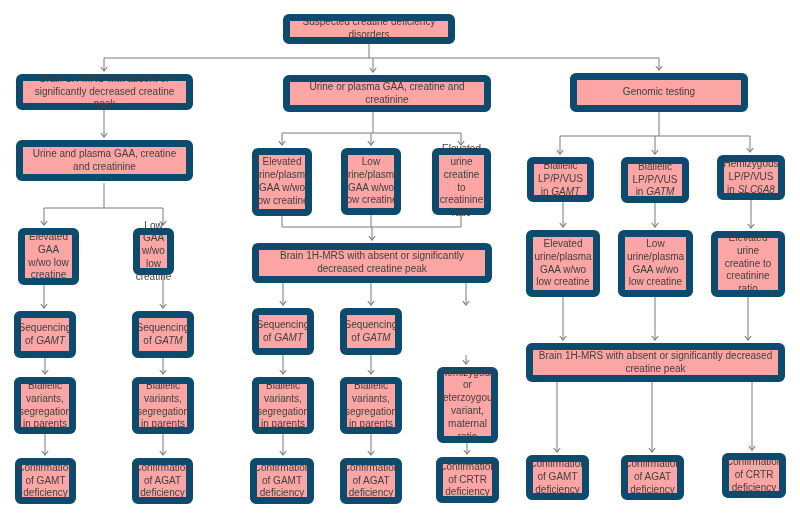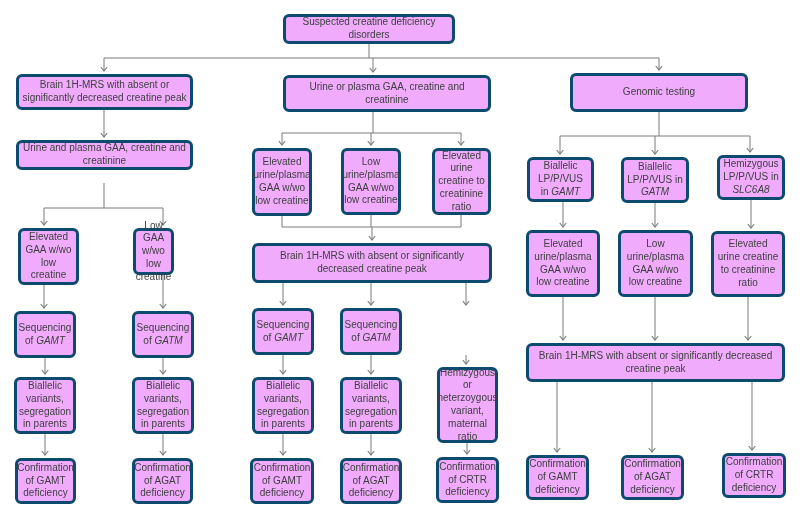--- a/index.html
+++ b/index.html
@@ -4,21 +4,21 @@
 <style>
   html,body{margin:0;padding:0;background:#ffffff;}
   .canvas{
     position:relative;width:800px;height:520px;background:#ffffff;
     font-family:"Liberation Sans",sans-serif;overflow:hidden;
   }
   .wires{position:absolute;left:0;top:0;width:800px;height:520px;}
   .node{
     position:absolute;box-sizing:border-box;
     display:flex;align-items:center;justify-content:center;
-    background:#f0abfc;border:3px solid #0c4a6e;border-radius:6px;
+    background:#fca5a5;border:7px solid #0c4a6e;border-radius:6px;
     color:#3f3f3f;font-size:10px;line-height:1.28;text-align:center;
     padding:2px 3px;
   }
   .gene{font-style:italic;}
 </style>
 </head>
 <body>
 
 <div class="canvas">
 
@@ -76,21 +76,21 @@
     </g>
   </svg>
 
   <div class="node" style="left:283px;top:14px;width:172px;height:30px">
     <span>Suspected creatine deficiency disorders</span>
   </div>
 
   <div class="node" style="left:16px;top:74px;width:177px;height:36px">
     <span>Brain 1H-MRS with absent or significantly decreased creatine peak</span>
   </div>
-  <div class="node" style="left:16px;top:140px;width:177px;height:30px">
+  <div class="node" style="left:16px;top:140px;width:177px;height:41px">
     <span>Urine and plasma GAA, creatine and creatinine</span>
   </div>
   <div class="node" style="left:18px;top:228px;width:61px;height:57px">
     <span>Elevated GAA w/wo low creatine</span>
   </div>
   <div class="node" style="left:133px;top:228px;width:41px;height:47px">
     <span>Low GAA w/wo low creatine</span>
   </div>
   <div class="node" style="left:14px;top:311px;width:62px;height:47px">
     <span><span>Sequencing of</span> <i class="gene">GAMT</i></span>

